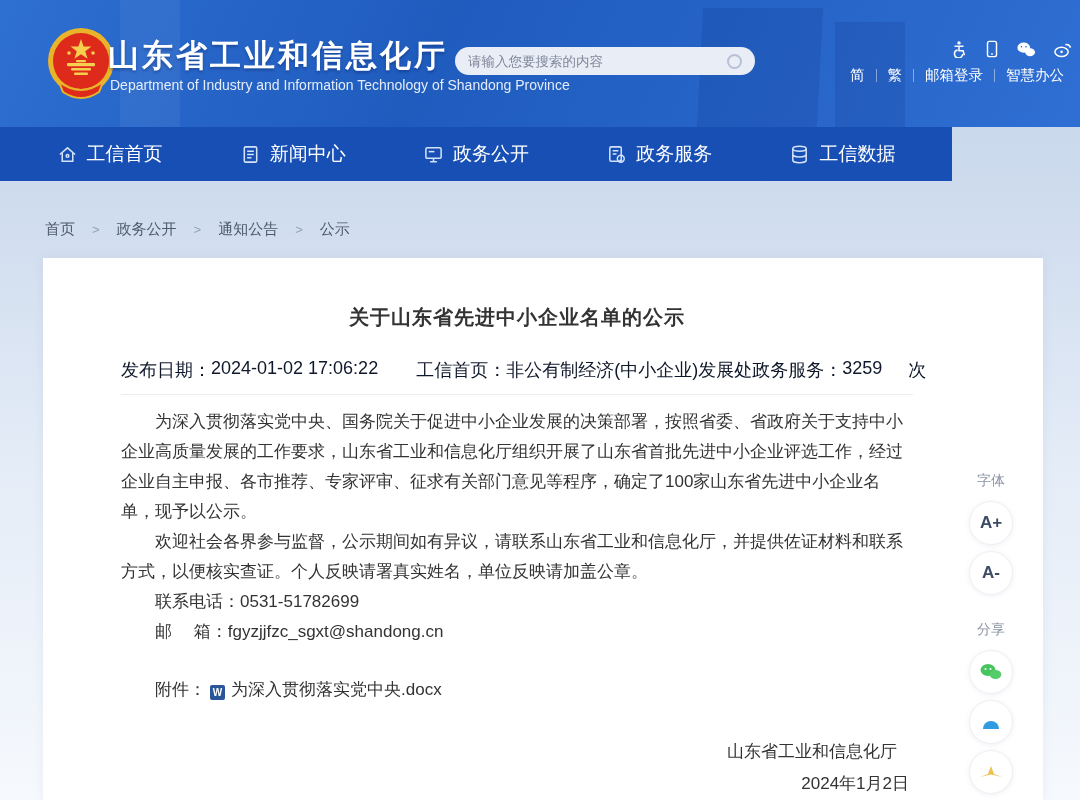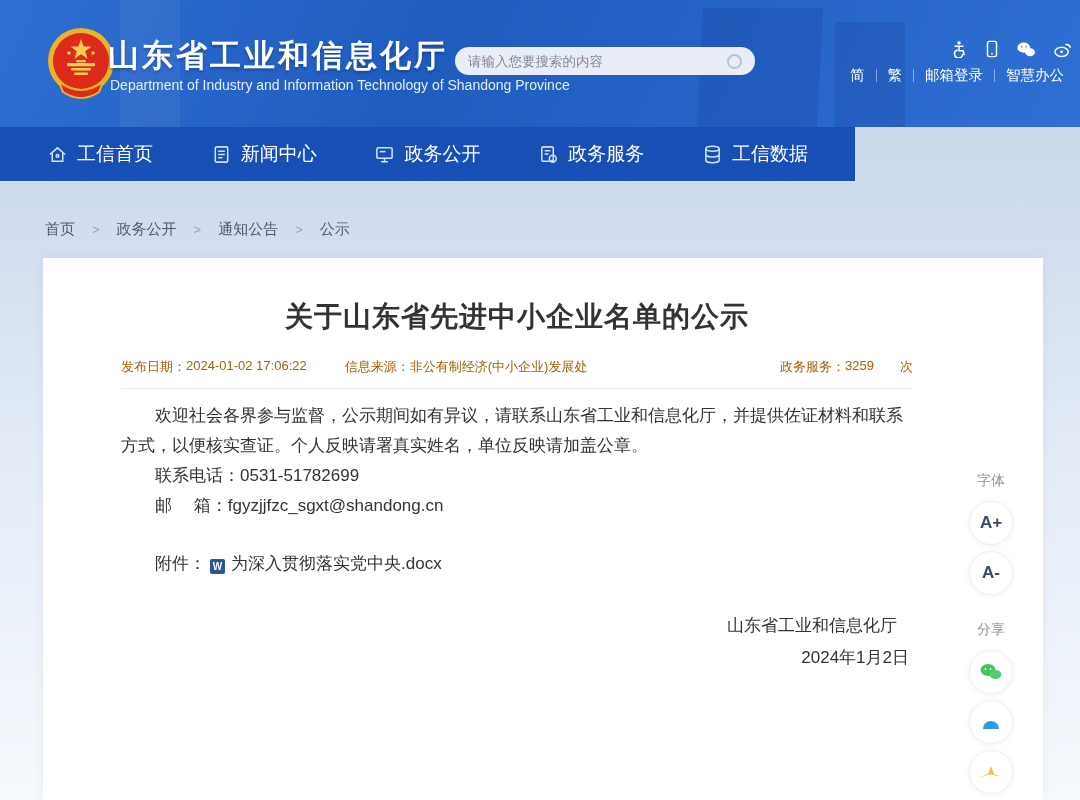--- a/index.html
+++ b/index.html
@@ -43,21 +43,21 @@
   .hdr-icons svg{ display:block; }
   .hdr-links{
     position:absolute; left:850px; top:66px; display:flex; align-items:center;
     color:#fff; font-size:14.5px; white-space:nowrap;
   }
   .hdr-links .lnk{ cursor:pointer; }
   .hdr-links .sep{ width:1px; height:13px; background:rgba(255,255,255,.45); margin:0 11px; }
 
   
   .nav{
-    position:absolute; top:127px; left:0; width:855px; height:54px;
+    position:absolute; top:127px; left:0; width:952px; height:54px;
     background:#174fb5; display:flex; padding:0 18px;
   }
   .nav-item{
     flex:1; display:flex; align-items:center; justify-content:center; gap:9px;
     color:#fff; font-size:19px; cursor:pointer; white-space:nowrap;
   }
   .nav-item .nicon{ display:flex; }
 
   
   .breadcrumb{
@@ -67,25 +67,25 @@
   .breadcrumb .bc{ cursor:pointer; }
   .bc-sep{ color:#93a2b8; margin:0 17px; font-size:13px; }
 
   
   .card{
     position:absolute; left:43px; top:258px; width:1000px; height:542px;
     background:#fff; box-shadow:0 0 10px rgba(110,130,170,.10);
   }
   .card-inner{ padding:42px 130px 0 78px; }
   .art-title{
-    text-align:center; font-size:28px; font-weight:bold; color:#333;
+    text-align:center; font-size:20px; font-weight:bold; color:#333;
     letter-spacing:1px; line-height:34px;
   }
   .meta{
-    margin-top:24px; display:flex; align-items:center; font-size:13px; color:#a16207;
+    margin-top:24px; display:flex; align-items:center; font-size:18px; color:#0f172a;
     white-space:nowrap;
   }
   .meta .grp{ display:flex; }
   .meta .grp2{ margin-left:38px; }
   .meta .grp3{ margin-left:auto; }
   .meta .unit{ margin-left:26px; }
   .divider{ margin-top:12px; border-bottom:1px solid #ececec; }
   .body-text{ margin-top:12px; }
   .body-text p{
     font-size:17px; color:#333; line-height:30px; text-indent:2em;
@@ -254,33 +254,34 @@
 <div class="card">
   <div class="card-inner">
     <div class="art-title">关于山东省先进中小企业名单的公示</div>
 
     <div class="meta">
       <span class="grp">
         <span>发布日期：</span>
         <span>2024-01-02 17:06:22</span>
       </span>
       <span class="grp grp2">
-        <span>信息来源：</span>
+        <span>工信首页：</span>
         <span>非公有制经济(中小企业)发展处</span>
       </span>
       <span class="grp grp3">
         <span>政务服务：</span>
         <span>3259</span>
         <span class="unit">次</span>
       </span>
     </div>
 
     <div class="divider"></div>
 
     <div class="body-text">
+      <p>为深入贯彻落实党中央、国务院关于促进中小企业发展的决策部署，按照省委、省政府关于支持中小企业高质量发展的工作要求，山东省工业和信息化厅组织开展了山东省首批先进中小企业评选工作，经过企业自主申报、各市推荐、专家评审、征求有关部门意见等程序，确定了100家山东省先进中小企业名单，现予以公示。</p>
       <p>欢迎社会各界参与监督，公示期间如有异议，请联系山东省工业和信息化厅，并提供佐证材料和联系方式，以便核实查证。个人反映请署真实姓名，单位反映请加盖公章。</p>
       <p>联系电话：0531-51782699</p>
       <p>邮　 箱：fgyzjjfzc_sgxt@shandong.cn</p>
     </div>
 
     <div class="attach-row">
       <span>附件：</span><span class="doc-icon">W</span><span class="attach-name">为深入贯彻落实党中央.docx</span>
     </div>
 
     <div class="signature">

